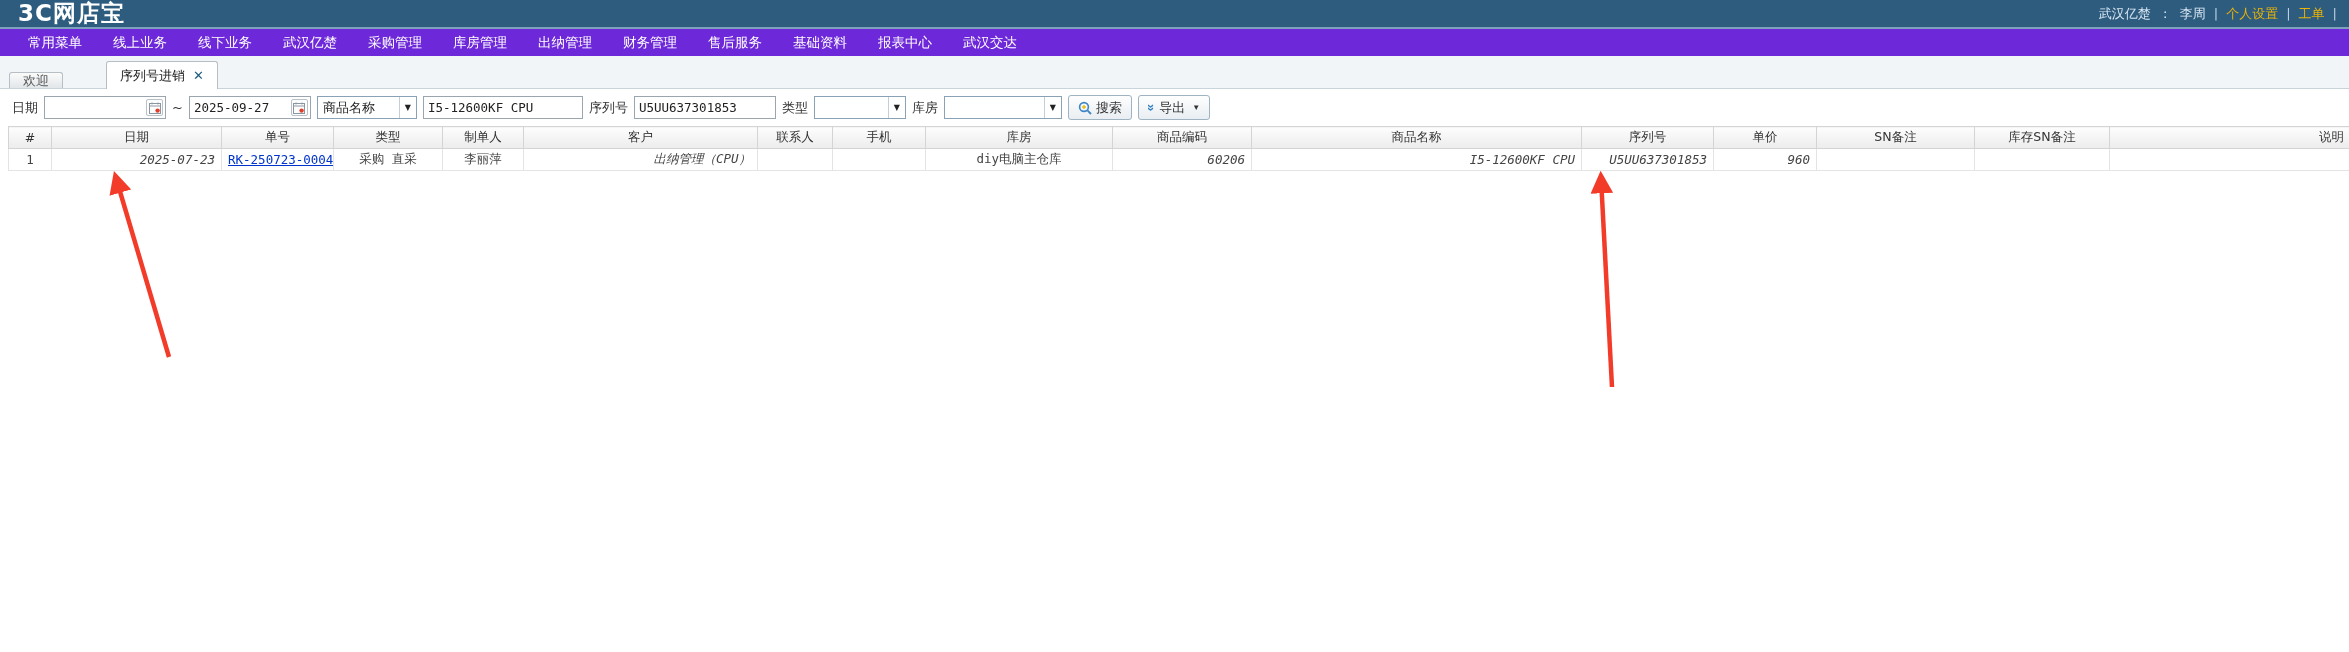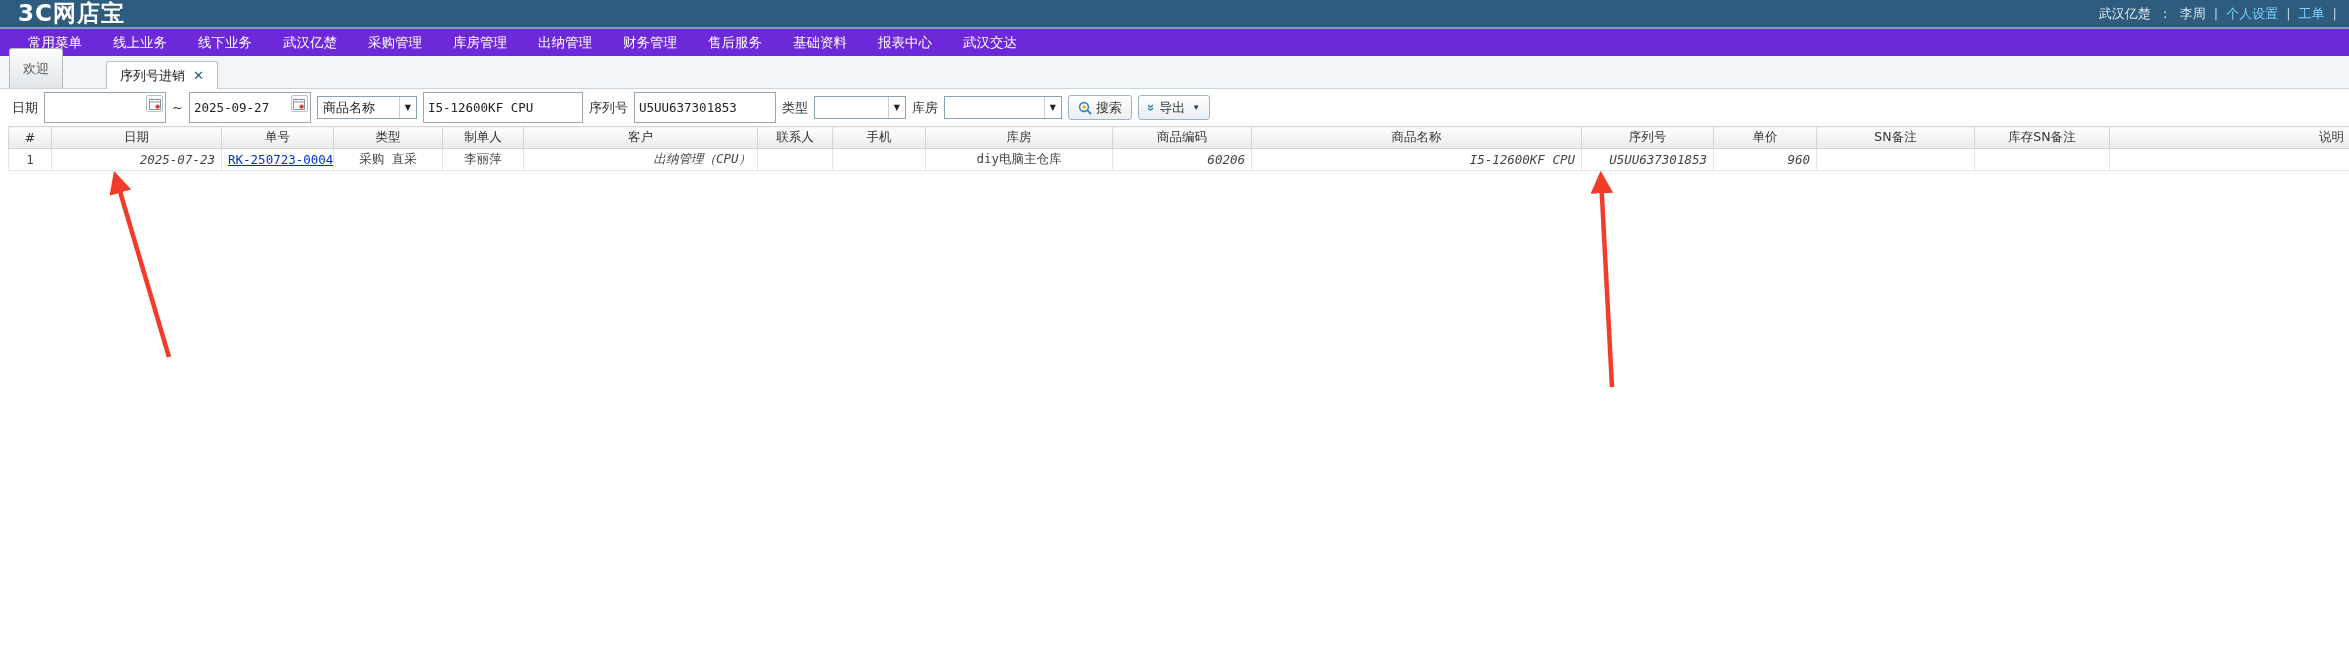--- a/index.html
+++ b/index.html
@@ -6,41 +6,41 @@
   html,body { width:2349px; height:652px; overflow:hidden; background:#fff;
     font-family:"DejaVu Sans","Liberation Sans",sans-serif; }
   .page { position:relative; width:2349px; height:652px; }
 
   
   .titlebar { height:29px; background:#2d5c7e; border-bottom:2px solid #7ea2bd;
     display:flex; align-items:center; justify-content:space-between; padding:0 12px 0 18px; }
   .app-title { color:#fff; font-size:23px; font-weight:bold; letter-spacing:1px; }
   .userarea { color:#d9e6f2; font-size:13px; display:flex; align-items:center; gap:8px; white-space:nowrap; }
   .userarea .sep { color:#bcd2e4; }
-  .userarea a { color:#7dd3fc; text-decoration:none; cursor:pointer; }
+  .userarea a { color:#eab308; text-decoration:none; cursor:pointer; }
 
   
   .navbar { height:27px; background:#6d28d9; display:flex; align-items:center; padding-left:28px; }
   .nav-item { color:#fff; font-size:13.5px; margin-right:31px; cursor:pointer; white-space:nowrap; }
 
   
   .tabstrip { height:33px; background:#f2f5f7; border-bottom:1px solid #c9d3da;
     display:flex; align-items:flex-end; padding-left:9px; }
-  .tab { height:40px; display:flex; align-items:center; padding:0 13px; margin-right:3px;
+  .tab { height:16px; display:flex; align-items:center; padding:0 13px; margin-right:3px;
     border:1px solid #b7bec4; border-bottom:none; border-radius:3px 3px 0 0;
     background:linear-gradient(#fbfbfb,#e2e6e9); color:#5a5a5a; font-size:13px; cursor:pointer; }
   .tab.active { background:#fff; color:#222; height:28px; margin-bottom:-1px;margin-left:40px; }
   .tab .close { margin-left:8px; color:#1d5e80; font-size:13px; font-weight:bold; cursor:pointer; line-height:1; }
 
   
   .filterbar { height:37px; display:flex; align-items:center; padding-left:12px; background:#fff; }
   .filterbar > * { margin-right:6px; }
   .flabel { font-size:13px; color:#333; white-space:nowrap; }
   .tilde { font-size:13px; color:#333; }
-  .txt { height:31px; border:1px solid #9aa5ad; background:#fff; font-size:12.5px;
+  .txt { height:23px; border:1px solid #9aa5ad; background:#fff; font-size:12.5px;
     font-family:"DejaVu Sans Mono","Liberation Mono",monospace; color:#222; padding:0 4px; }
   .datewrap { position:relative; display:inline-block; }
   .datewrap input { width:122px; padding-right:22px; }
   .cal-btn { position:absolute; right:3px; top:3px; width:17px; height:17px; cursor:pointer;
     border:1px solid #b9c2c9; border-radius:2px; background:#fdfdfd; display:flex; align-items:center; justify-content:center; }
   .sel { height:23px; border:1px solid #8aa2b5; background:#fff; display:inline-flex; align-items:center;
     font-size:13px; color:#222; cursor:pointer; }
   .sel .sel-text { flex:1; padding:0 5px; white-space:nowrap; overflow:hidden; }
   .sel .sel-arrow { width:17px; height:100%; border-left:1px solid #c3ced6; display:flex;
     align-items:center; justify-content:center; font-size:8px; color:#222; background:#fff; }

